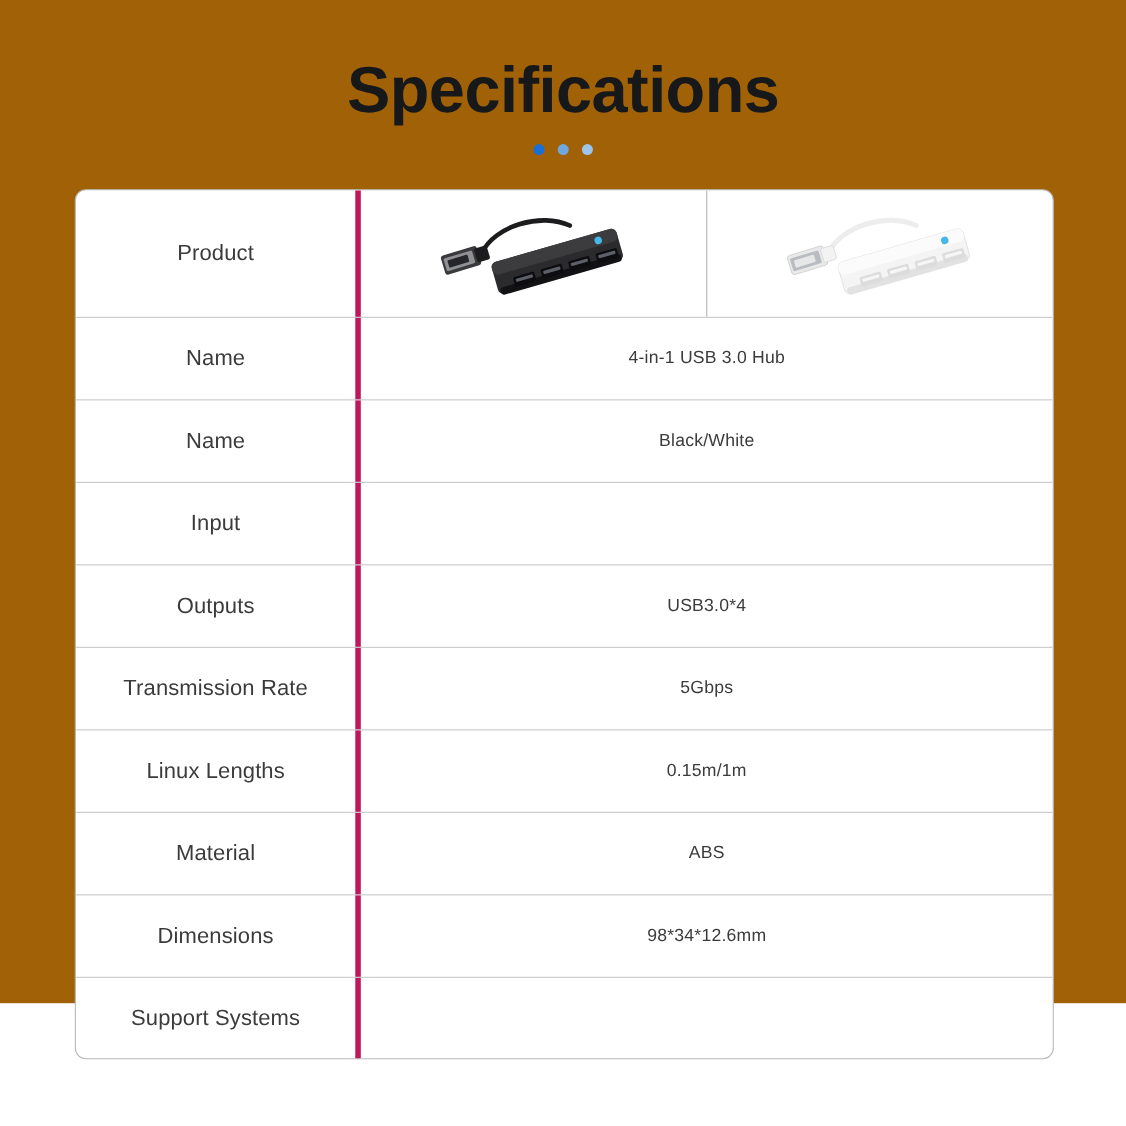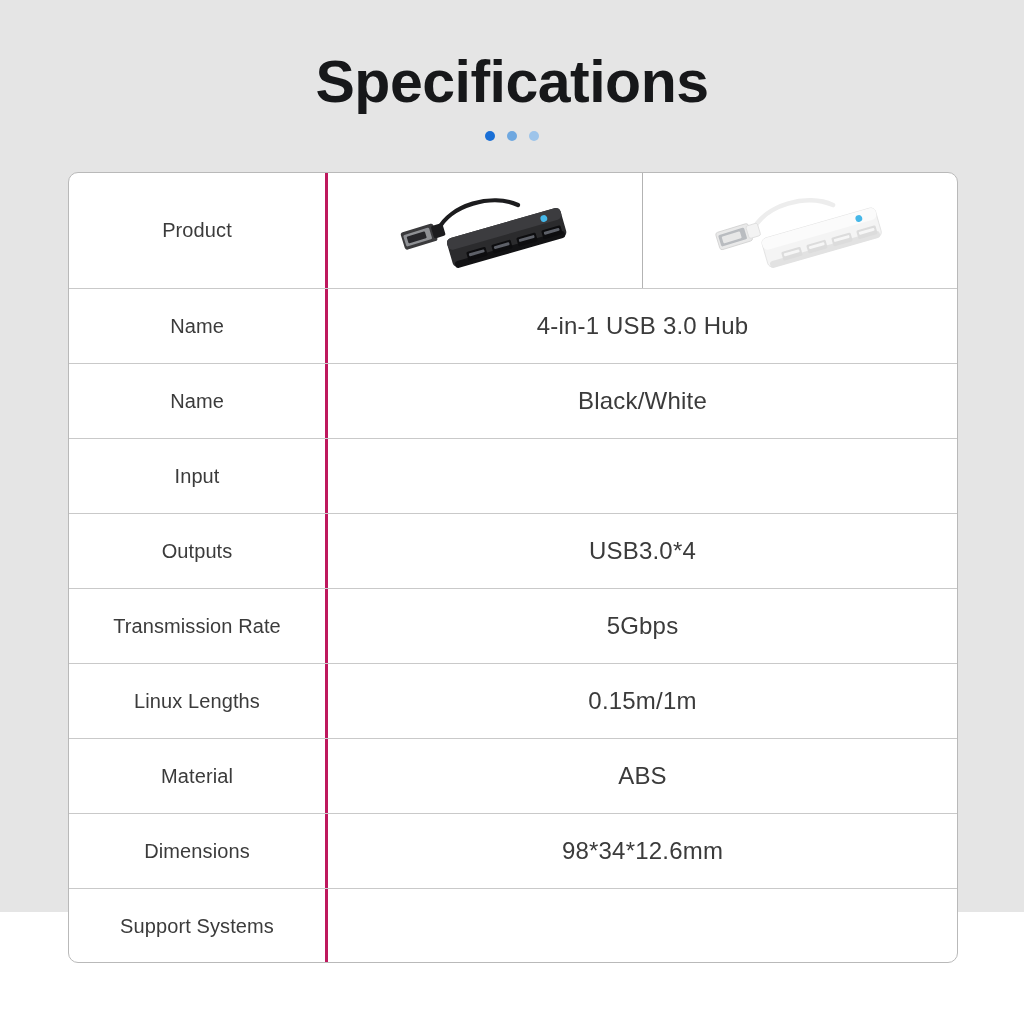--- a/index.html
+++ b/index.html
@@ -11,21 +11,21 @@
     width: 1024px;
     height: 1024px;
     font-family: "Liberation Sans", sans-serif;
     color: #3a3a3a;
     overflow: hidden;
   }
   .page {
     position: relative;
     width: 1024px;
     height: 912px;
-    background: #e5e5e5;
+    background: #a16207;
   }
 
   
   .header {
     position: absolute;
     left: 0;
     top: 52px;
     width: 1024px;
     text-align: center;
   }
@@ -73,36 +73,36 @@
   }
   .row:last-child {
     border-bottom: none;
   }
   .row.product-row {
     height: 116px;
   }
   .cell-label {
     width: 259px;
     flex: 0 0 259px;
-    border-right: 3px solid #be185d;
+    border-right: 5px solid #be185d;
     display: flex;
     align-items: center;
     justify-content: center;
     box-sizing: border-box;
     font-size: 20px;
     color: #3b3b3b;
     letter-spacing: 0.1px;
   }
   .cell-value {
     flex: 1 1 auto;
     display: flex;
     align-items: center;
     justify-content: center;
     box-sizing: border-box;
-    font-size: 24px;
+    font-size: 16px;
     color: #3b3b3b;
     letter-spacing: 0.2px;
     white-space: pre;
   }
   .cell-media {
     flex: 1 1 0;
     display: flex;
     align-items: center;
     justify-content: center;
     box-sizing: border-box;

